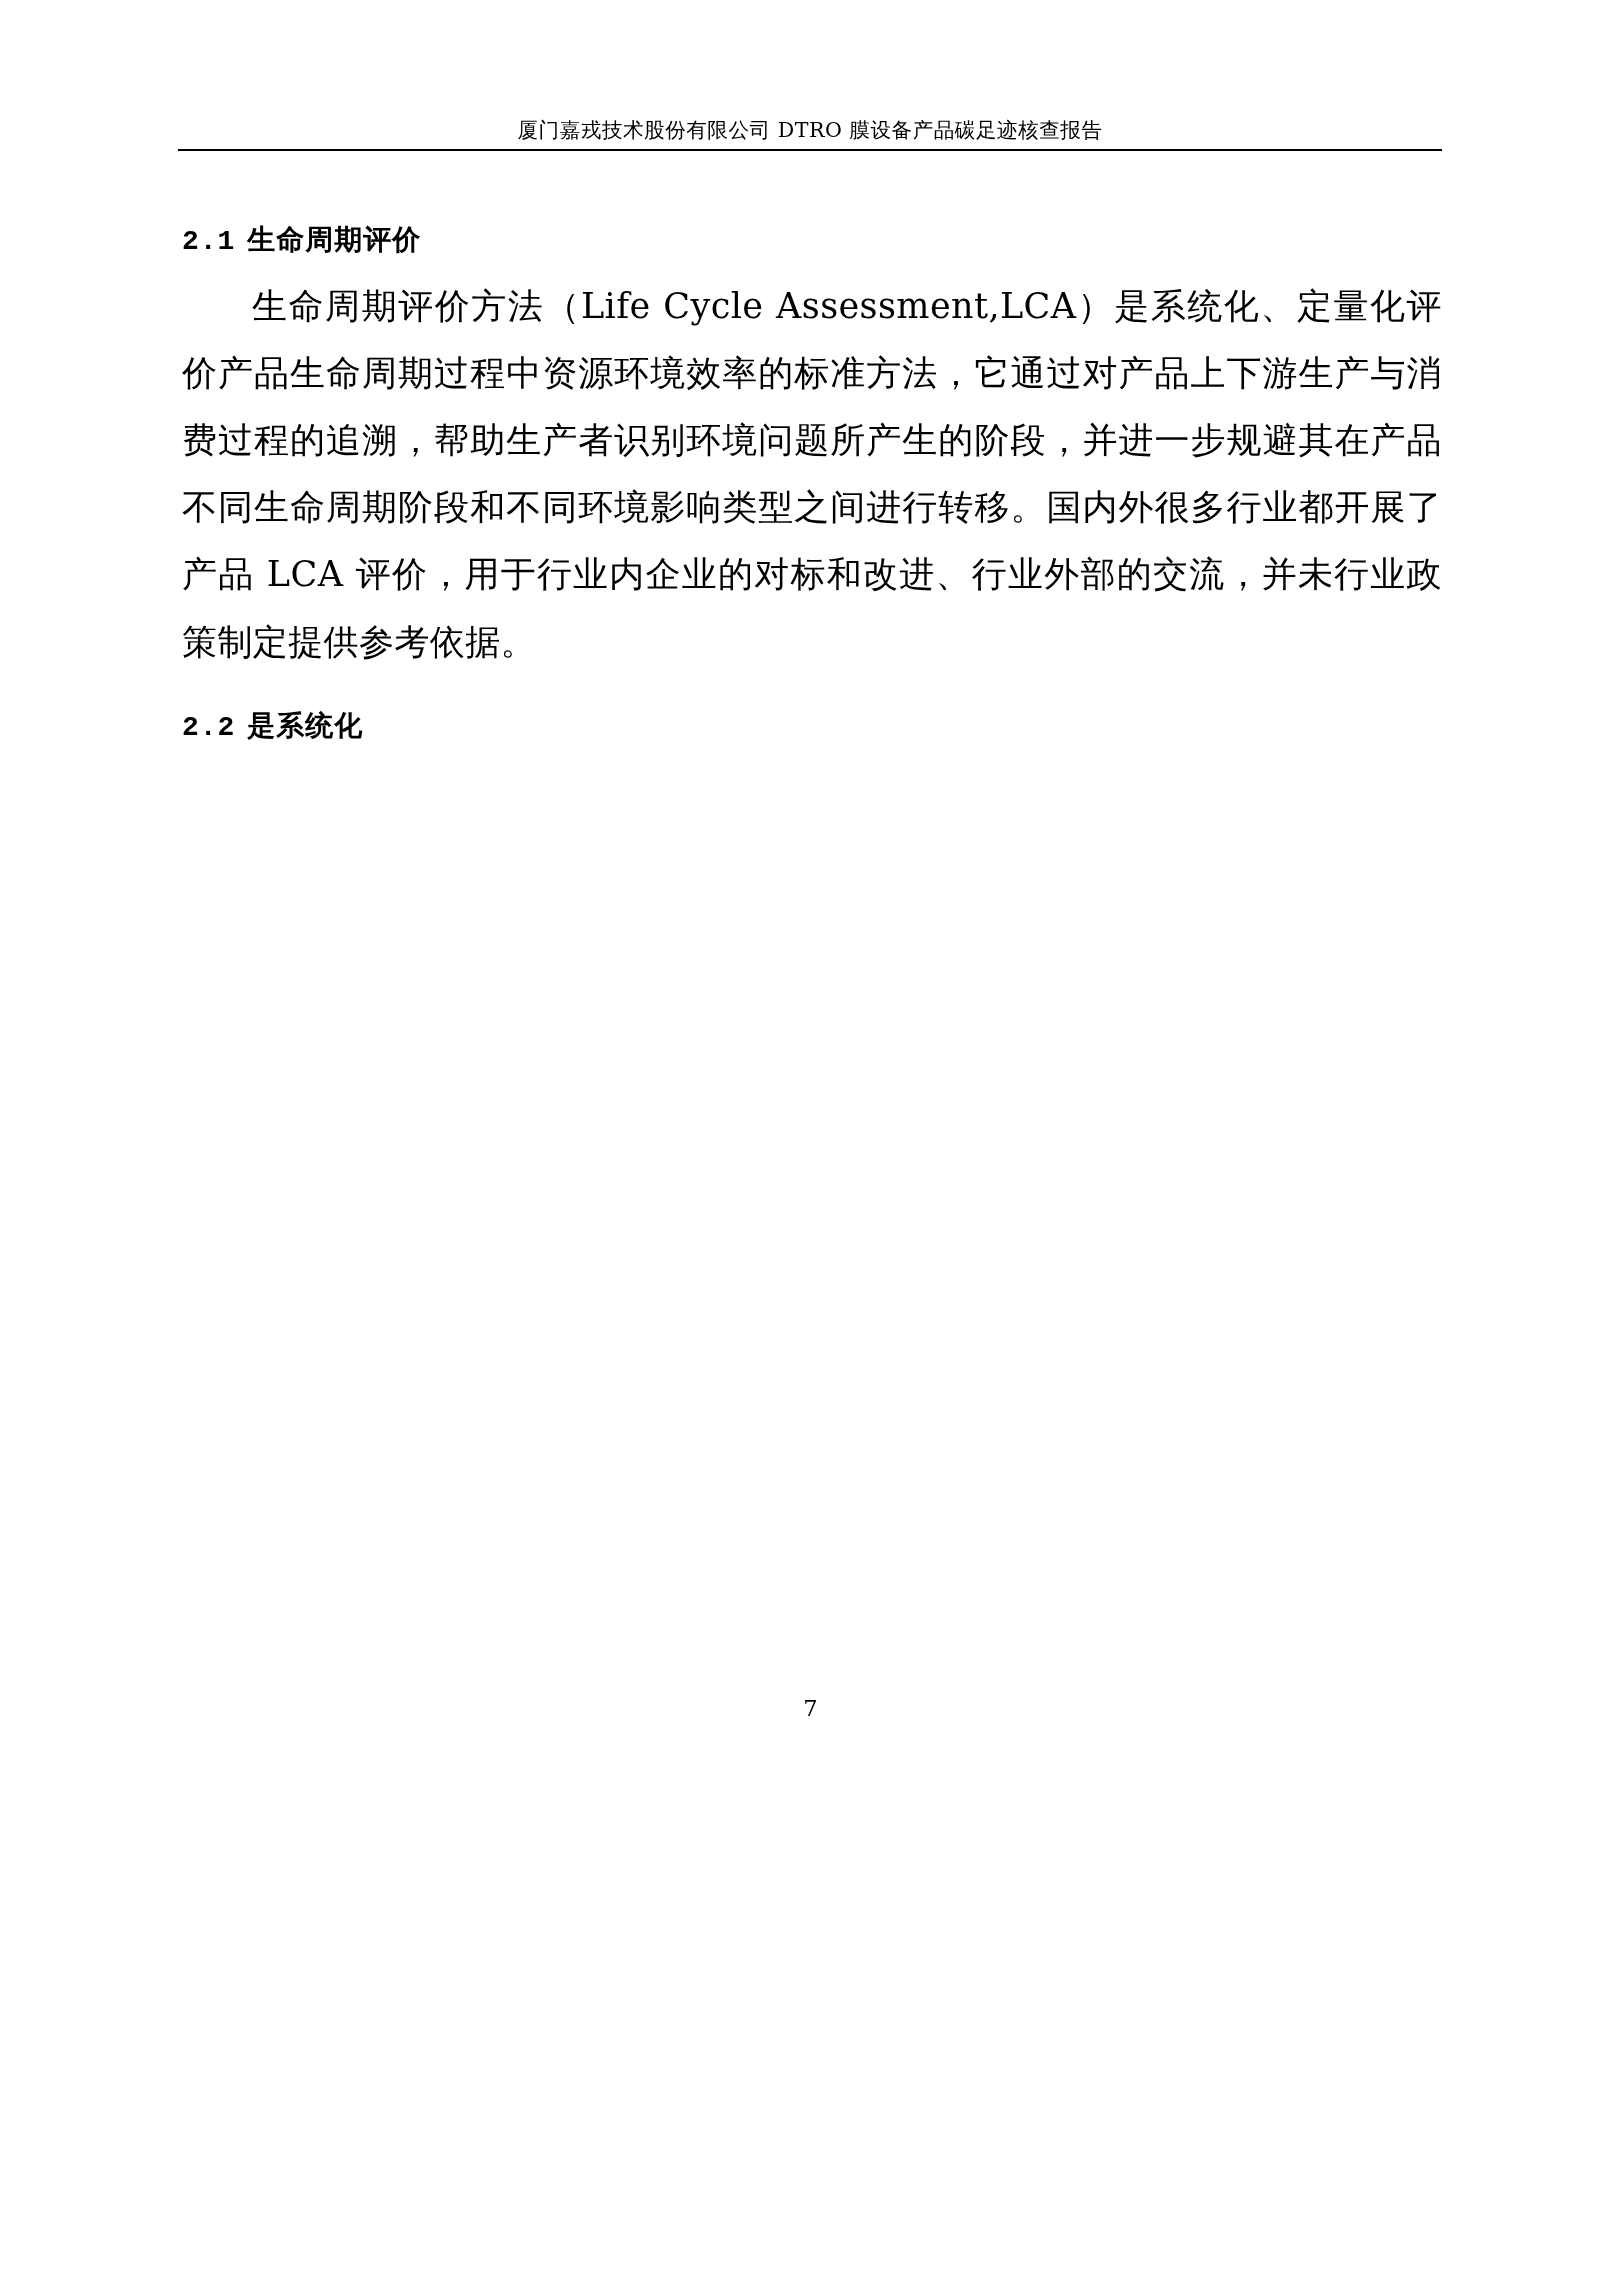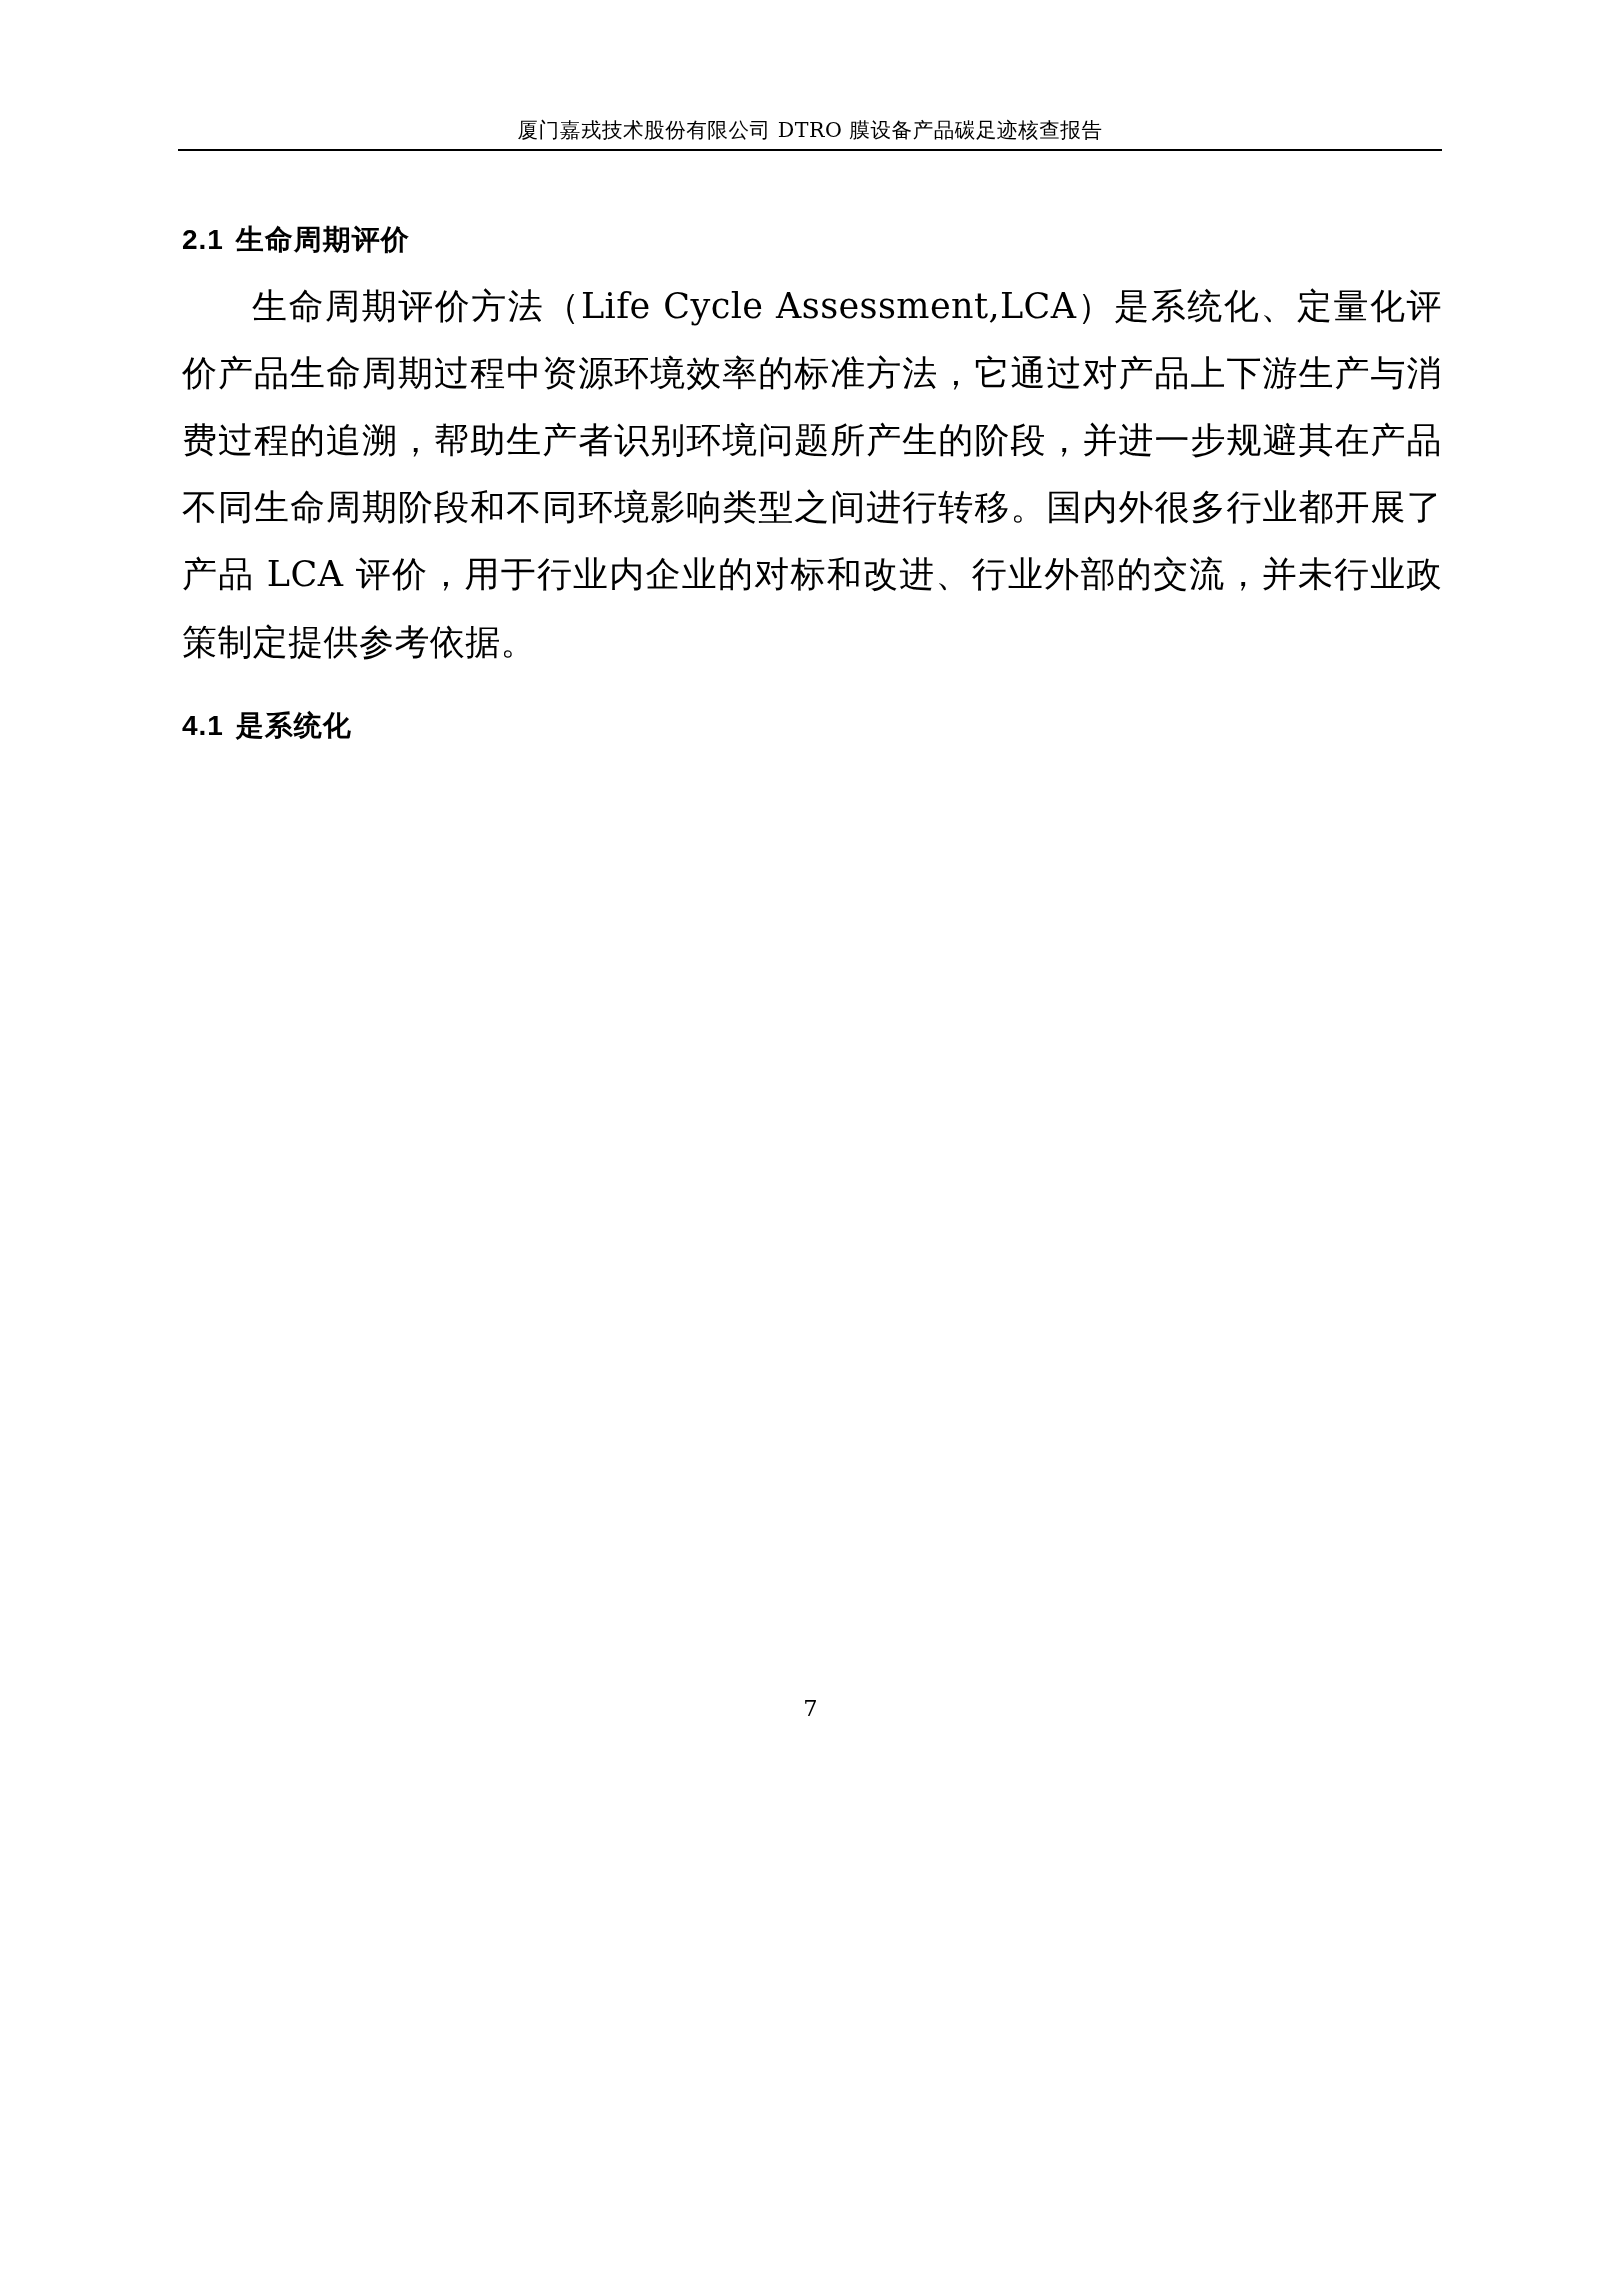--- a/index.html
+++ b/index.html
@@ -51,21 +51,21 @@
     font-family: "DejaVu Serif", "Liberation Serif", serif;
   }
   .section-title {
     font-size: 28px;
     font-weight: bold;
     margin: 0 0 13.7px 0;
     letter-spacing: 1px;
     font-family: "DejaVu Serif", "Liberation Serif", serif;
   }
   .section-title .num {
-    font-family: Liberation Sans, sans-serif;
+    font-family: Liberation Mono, monospace;
     margin-right: 11.8px;
   }
   .para {
     font-size: 35px;
     line-height: 1.92;
     text-indent: 2em;
     text-align: justify;
     text-justify: inter-ideograph;
     margin: 0 0 17.6px 0;
     letter-spacing: 0.4px;
@@ -93,21 +93,21 @@
 
 
     <h2 class="section-title">
       <span class="num">2.1</span><span>生命周期评价</span>
     </h2>
     <p class="para">生命周期评价方法（Life Cycle Assessment,LCA）是系统化、定量化评价产品生命周期过程中资源环境效率的标准方法，它通过对产品上下游生产与消费过程的追溯，帮助生产者识别环境问题所产生的阶段，并进一步规避其在产品不同生命周期阶段和不同环境影响类型之间进行转移。国内外很多行业都开展了产品 LCA 评价，用于行业内企业的对标和改进、行业外部的交流，并未行业政策制定提供参考依据。</p>
 
     <div class="spacer-1"></div>
 
     <h2 class="section-title">
-      <span class="num">4.1</span><span>是系统化</span>
+      <span class="num">2.2</span><span>是系统化</span>
     </h2>
 
   </div>
 
   <div class="page-number">7</div>
 
 </div>
 
 
 </body></html>

